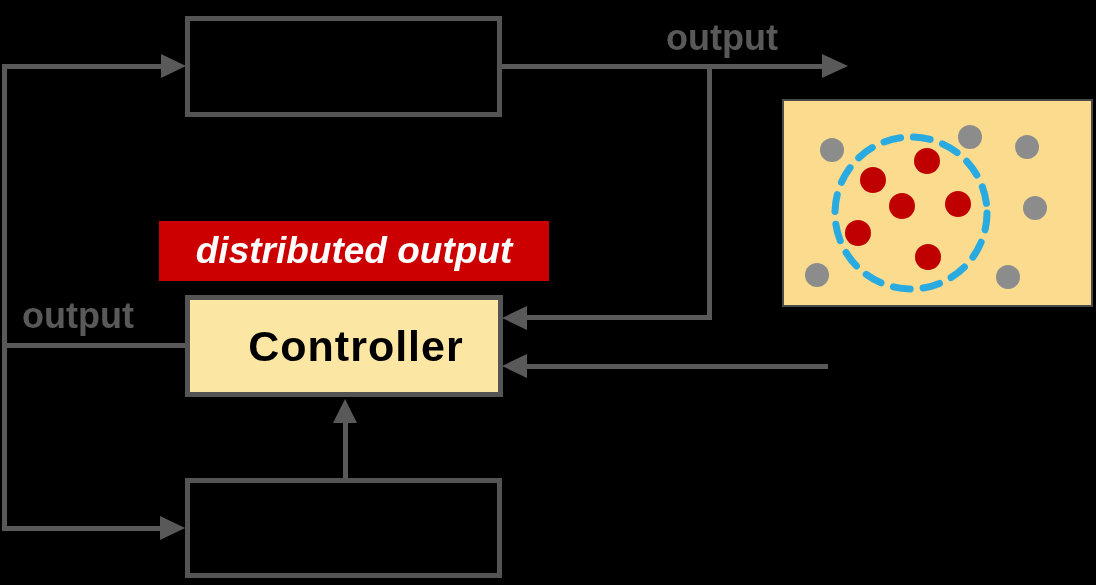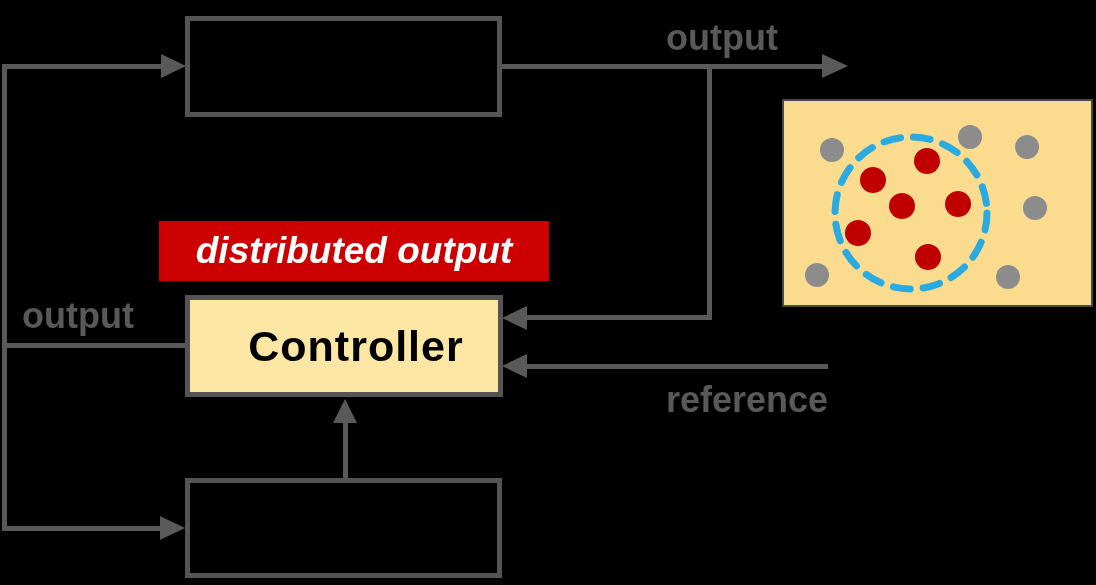--- a/index.html
+++ b/index.html
@@ -67,21 +67,20 @@
 
   <div class="blockbox controller">
     <span class="controller-label">Controller</span>
   </div>
 
   <div class="wire" style="left:2px;top:343px;width:183px;height:5px;"></div>
   <div class="siglabel label-input">output</div>
 
   <div class="wire" style="left:527px;top:364px;width:301px;height:5px;"></div>
   <div class="arrow-left" style="left:502px;top:354px;"></div>
-  <div class="siglabel label-reference">reference</div>
 
   <div class="wire" style="left:2px;top:526px;width:159px;height:5px;"></div>
   <div class="arrow-right" style="left:160px;top:516px;"></div>
 
   <div class="blockbox plant-bottom"></div>
 
   <div class="wire" style="left:343px;top:423px;width:5px;height:55px;"></div>
   <div class="arrow-up" style="left:333px;top:399px;"></div>
 
   <div class="cluster-panel">

